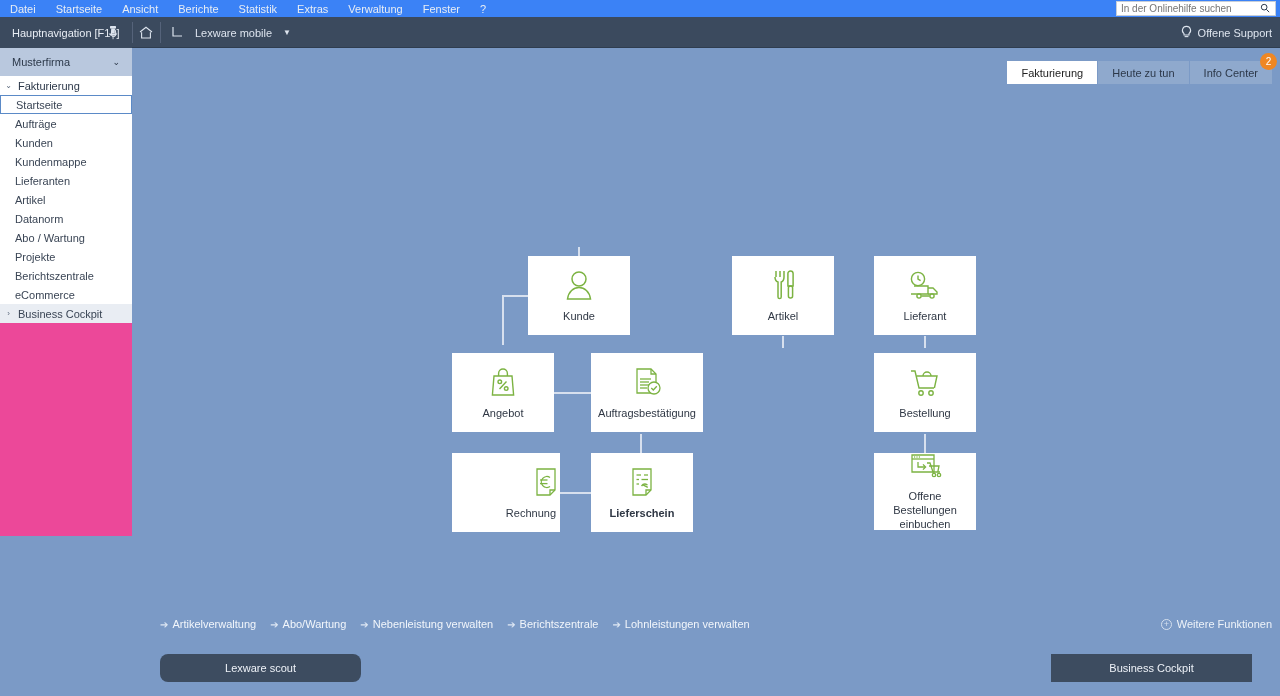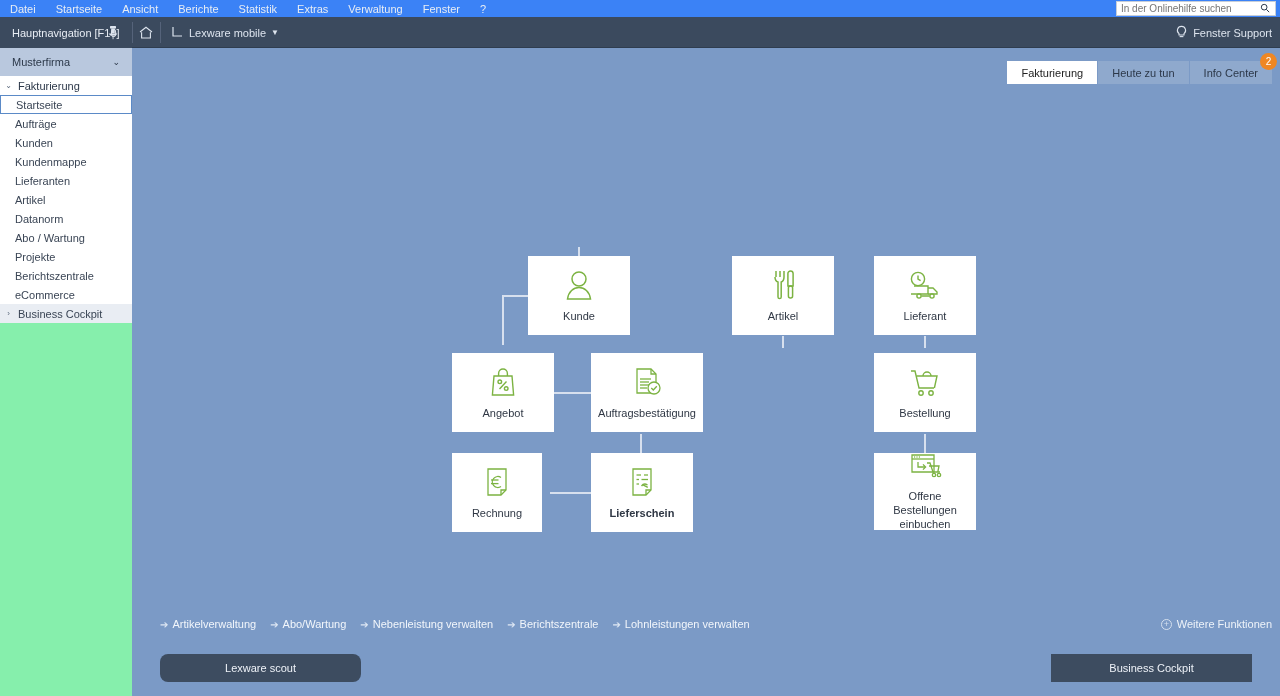--- a/index.html
+++ b/index.html
@@ -52,33 +52,33 @@
   }
   .tb-sep {
     position: absolute; left: 132px; top: 5px;
     width: 1px; height: 21px; background: #55637a;
   }
   .tb-home { position: absolute; left: 136px; top: 5px; width: 20px; height: 21px;
              display: flex; align-items: center; justify-content: center; }
   .tb-sep2 { position: absolute; left: 160px; top: 5px; width: 1px; height: 21px; background: #55637a; }
   .tb-mobile {
     position: absolute; left: 164px; top: 0; height: 31px;
-    display: flex; align-items: center; gap: 5px;
+    display: flex; align-items: center; gap: 11px;
     font-size: 11px; color: #dde4ee; padding: 0 6px;
   }
   .tb-support {
     position: absolute; right: 8px; top: 0; height: 31px;
     display: flex; align-items: center; gap: 5px;
     font-size: 11px; color: #dde4ee;
   }
 
   
   .sidebar {
-    position: absolute; left: 0; top: 48px; width: 132px; height: 648px;
-    background: #86efac;
+    position: absolute; left: 0; top: 48px; width: 132px; height: 488px;
+    background: #ec4899;
   }
   .company-row {
     height: 28px; background: #b9c8de; color: #2c3849;
     display: flex; align-items: center; justify-content: space-between;
     padding: 0 12px; font-size: 11px;
   }
   .nav-list { background: #fff; }
   .nav-group {
     height: 19px; display: flex; align-items: center;
     font-size: 11px; color: #2c3849; padding-left: 4px; gap: 5px;
@@ -220,21 +220,21 @@
     <span>Lexware mobile</span>
     <span style="font-size:8px;">▼</span>
   </div>
   <div class="tb-support">
     <span>
       <svg width="13" height="14" viewBox="0 0 13 14" fill="none" stroke="#dde4ee" stroke-width="1.1">
         <path d="M6.5 1.4 A4 4 0 0 0 4 8.6 V10 h5 V8.6 A4 4 0 0 0 6.5 1.4 z"></path>
         <line x1="4.6" y1="11.6" x2="8.4" y2="11.6"></line>
       </svg>
     </span>
-    <span>Fenster Support</span>
+    <span>Offene Support</span>
   </div>
 </div>
 
 <div class="sidebar">
   <div class="company-row">
     <span>Musterfirma</span>
     <span style="font-size:9px;">⌄</span>
   </div>
   <div class="nav-list">
     <div class="nav-group">
@@ -379,21 +379,21 @@
           <path d="M2 3 H6 L10 20 H25"></path>
           <path d="M7.4 8 H28 L25.4 20"></path>
           <circle cx="12" cy="25" r="2.2"></circle>
           <circle cx="22" cy="25" r="2.2"></circle>
           <path d="M14 8 a4 4 0 0 1 8 0"></path>
         </svg>
       </div>
       <div class="lbl">Bestellung</div>
     </div>
 
-    <div class="tile" style="left:312px; top:405px; width:90px; height:79px;">
+    <div class="tile" style="left:312px; top:405px; width:108px; height:79px;align-items:flex-end;">
       <div class="ico">
         <svg width="28" height="32" viewBox="0 0 28 32" fill="none" stroke="#7cb342" stroke-width="1.3">
           <path d="M5 3 H23 V24 L18 29 H5 z"></path>
           <path d="M23 24 H18 V29"></path>
           <path d="M18 11.5 a5.5 5.5 0 1 0 0 9"></path>
           <line x1="8" y1="14" x2="15.5" y2="14"></line>
           <line x1="8" y1="17.6" x2="15.5" y2="17.6"></line>
         </svg>
       </div>
       <div class="lbl">Rechnung</div>

